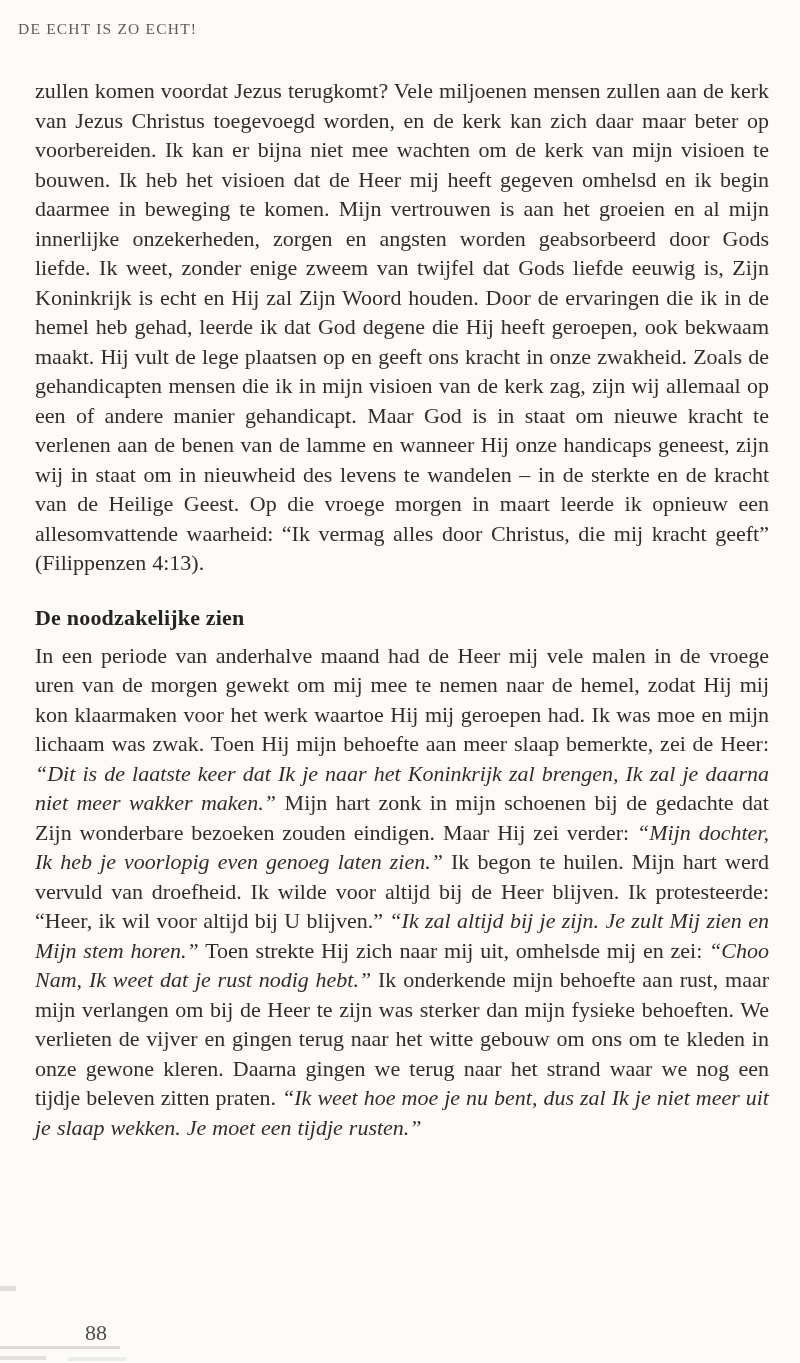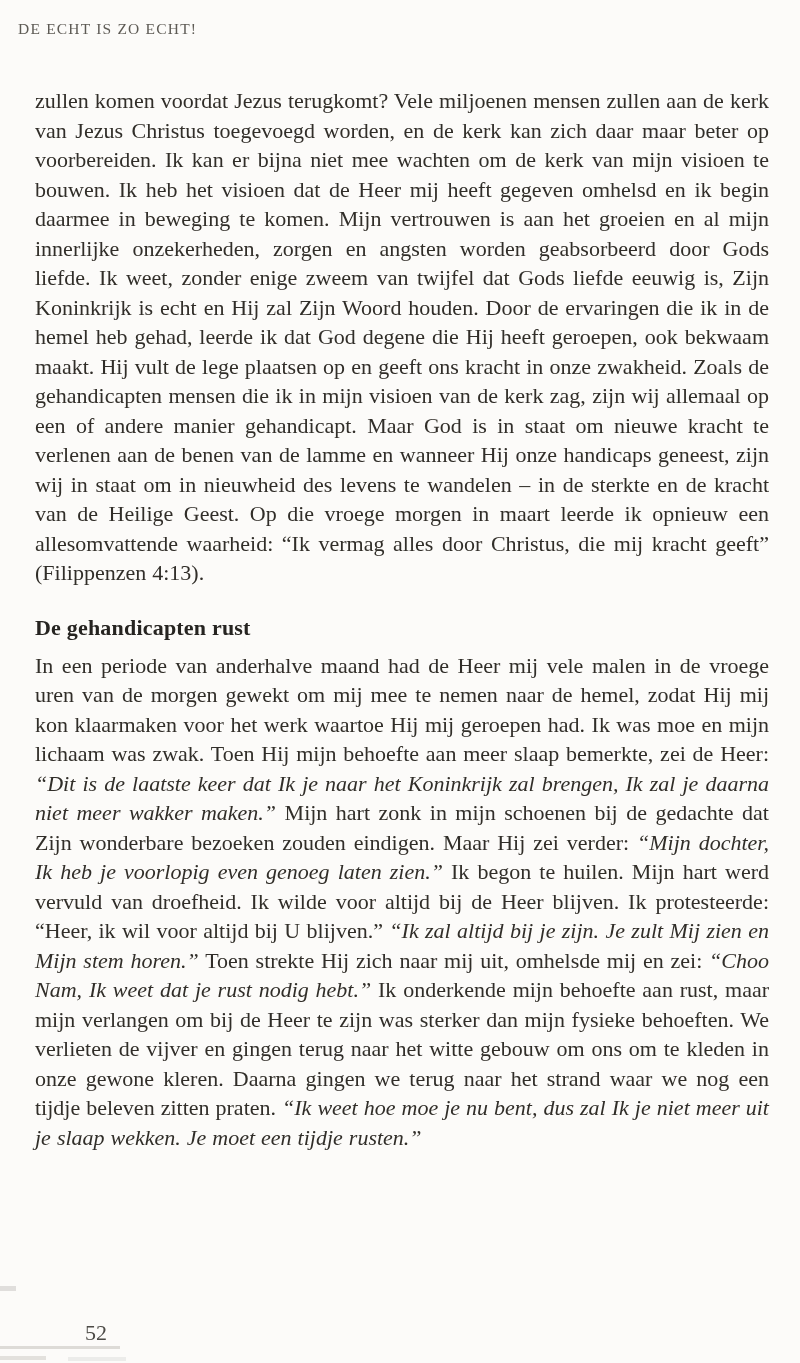--- a/index.html
+++ b/index.html
@@ -24,21 +24,21 @@
     left: 18px;
     top: 20px;
     font-size: 15.5px;
     letter-spacing: 1.2px;
     color: #5d5a54;
     font-family: "Liberation Serif", serif;
   }
   .text-block {
     position: absolute;
     left: 35px;
-    top: 86px;
+    top: 76px;
     width: 734px;
   }
   .para {
     margin: 0;
     font-size: 22px;
     line-height: 29.5px;
     text-align: justify;
     text-justify: inter-word;
     color: #312e29;
     word-spacing: 0.5px;
@@ -75,26 +75,26 @@
 <body>
 
 <div class="page">
 
   <div class="running-header">DE ECHT IS ZO ECHT!</div>
 
   <div class="text-block">
 
     <p class="para">zullen komen voordat Jezus terugkomt? Vele miljoenen mensen zullen aan de kerk van Jezus Christus toegevoegd worden, en de kerk kan zich daar maar beter op voorbereiden. Ik kan er bijna niet mee wachten om de kerk van mijn visioen te bouwen. Ik heb het visioen dat de Heer mij heeft gegeven omhelsd en ik begin daarmee in beweging te komen. Mijn vertrouwen is aan het groeien en al mijn innerlijke onzekerheden, zorgen en angsten worden geabsorbeerd door Gods liefde. Ik weet, zonder enige zweem van twijfel dat Gods liefde eeuwig is, Zijn Koninkrijk is echt en Hij zal Zijn Woord houden. Door de ervaringen die ik in de hemel heb gehad, leerde ik dat God degene die Hij heeft geroepen, ook bekwaam maakt. Hij vult de lege plaatsen op en geeft ons kracht in onze zwakheid. Zoals de gehandicapten mensen die ik in mijn visioen van de kerk zag, zijn wij allemaal op een of andere manier gehandicapt. Maar God is in staat om nieuwe kracht te verlenen aan de benen van de lamme en wanneer Hij onze handicaps geneest, zijn wij in staat om in nieuwheid des levens te wandelen – in de sterkte en de kracht van de Heilige Geest. Op die vroege morgen in maart leerde ik opnieuw een allesomvattende waarheid: “Ik vermag alles door Christus, die mij kracht geeft” (Filippenzen 4:13).</p>
 
-    <h2 class="section-heading">De gehandicapten rust</h2>
+    <h2 class="section-heading">De noodzakelijke zien</h2>
 
     <p class="para"><span>In een periode van anderhalve maand had de Heer mij vele malen in de vroege uren van de morgen gewekt om mij mee te nemen naar de hemel, zodat Hij mij kon klaarmaken voor het werk waartoe Hij mij geroepen had. Ik was moe en mijn lichaam was zwak. Toen Hij mijn behoefte aan meer slaap bemerkte, zei de Heer: </span><span class="it">“Dit is de laatste keer dat Ik je naar het Koninkrijk zal brengen, Ik zal je daarna niet meer wakker maken.”</span><span> Mijn hart zonk in mijn schoenen bij de gedachte dat Zijn wonderbare bezoeken zouden eindigen. Maar Hij zei verder: </span><span class="it">“Mijn dochter, Ik heb je voorlopig even genoeg laten zien.”</span><span> Ik begon te huilen. Mijn hart werd vervuld van droefheid. Ik wilde voor altijd bij de Heer blijven. Ik protesteerde: “Heer, ik wil voor altijd bij U blijven.” </span><span class="it">“Ik zal altijd bij je zijn. Je zult Mij zien en Mijn stem horen.”</span><span> Toen strekte Hij zich naar mij uit, omhelsde mij en zei: </span><span class="it">“Choo Nam, Ik weet dat je rust nodig hebt.”</span><span> Ik onderkende mijn behoefte aan rust, maar mijn verlangen om bij de Heer te zijn was sterker dan mijn fysieke behoeften. We verlieten de vijver en gingen terug naar het witte gebouw om ons om te kleden in onze gewone kleren. Daarna gingen we terug naar het strand waar we nog een tijdje beleven zitten praten. </span><span class="it">“Ik weet hoe moe je nu bent, dus zal Ik je niet meer uit je slaap wekken. Je moet een tijdje rusten.”</span></p>
 
   </div>
 
-  <div class="page-number">52</div>
+  <div class="page-number">88</div>
 
   <div class="artifact a1"></div>
   <div class="artifact a2"></div>
   <div class="artifact a3"></div>
   <div class="artifact a4"></div>
 
 </div>
 
 </body></html>

